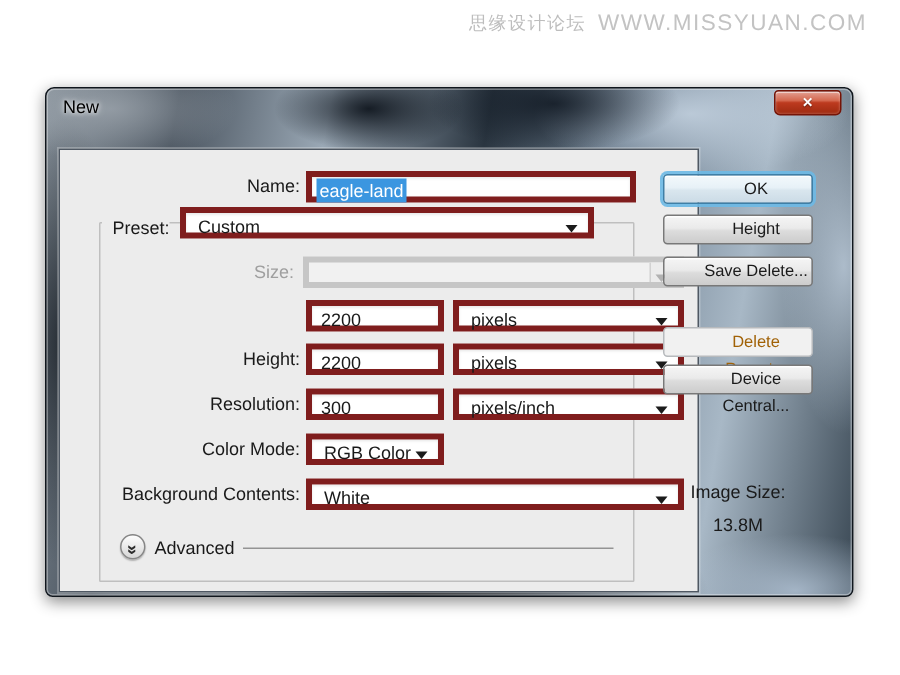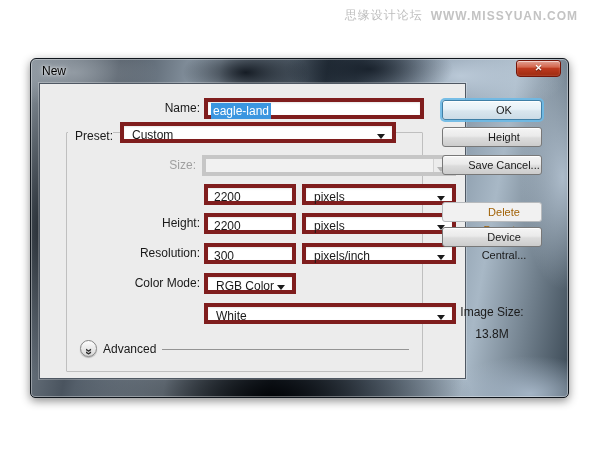--- a/index.html
+++ b/index.html
@@ -11,21 +11,21 @@
     overflow: hidden;
   }
 
   
   .watermark {
     position: absolute; top: 7px; right: 22px;
     display: flex; align-items: center; gap: 8px;
     color: #bdbdbd;
   }
   .watermark .cn { font-size: 12px; letter-spacing: 1px; }
-  .watermark .url { font-size: 12px; font-weight: bold; letter-spacing: 1px; color: #c3c3c3; text-align: center; }
+  .watermark .url { font-size: 15px; font-weight: normal; letter-spacing: 1px; color: #c3c3c3; text-align: center; }
 
   
   .dialog {
     position: absolute; left: 30px; top: 58px; width: 539px; height: 340px;
     border: 1px solid #10161d;
     border-radius: 6px 6px 5px 5px;
     box-shadow: 0 3px 10px rgba(0,0,0,.45), inset 0 0 0 1px rgba(255,255,255,.35);
     background:
       radial-gradient(90px 40px at 40% 4%, rgba(10,16,24,.9), transparent 70%),
       radial-gradient(120px 45px at 63% 3%, rgba(16,24,34,.85), transparent 70%),
@@ -47,21 +47,21 @@
     border: 1px solid #751407; border-radius: 3px 3px 4px 4px;
     background: linear-gradient(#e2a093 0%, #d4684f 40%, #bd3a1f 50%, #9d2a10 100%);
     box-shadow: inset 0 1px 0 rgba(255,255,255,.5), inset 0 0 2px rgba(255,230,220,.4);
     color: #fff; font-size: 9px; font-weight: bold;
     text-align: center; line-height: 15px; cursor: default;
     text-shadow: 0 1px 1px rgba(0,0,0,.5);
   }
 
   
   .content {
-    position: absolute; left: 8px; top: 24px; width: 427px; height: 296px;
+    position: absolute; left: 8px; top: 40px; width: 427px; height: 296px;
     background: #ececec;
     border: 1px solid #4f5863;
     box-shadow: 0 0 0 1px rgba(255,255,255,.25);
   }
 
   .group-box {
     position: absolute; left: 26px; top: 48px; width: 357px; height: 240px;
     border: 1px solid #bfbfbf; border-radius: 1px; z-index: 1;
   }
 
@@ -197,34 +197,35 @@
       <span>pixels/inch</span>
       <span class="tri"></span>
     </div>
 
     <div class="label" style="left:0; width:160px; top:192px;">Color Mode:</div>
     <div class="combo" style="left:164px; top:189px; width:92px; padding-right:16px;">
       <span>RGB Color</span>
       <span class="tri"></span>
     </div>
 
+    <div class="label" style="left:0; width:160px; top:222px;">Background Contents:</div>
     <div class="combo" style="left:164px; top:219px; width:252px;">
       <span>White</span>
       <span class="tri"></span>
     </div>
 
     <div class="adv-btn">
       <span class="chev">»</span>
     </div>
     <div class="adv-label">Advanced</div>
     <div class="adv-line"></div>
 
     <div class="btn default" style="top:16px;">OK</div>
     <div class="btn" style="top:43px;">Height</div>
-    <div class="btn" style="top:71px;">Save Cancel...</div>
+    <div class="btn" style="top:71px;">Save Delete...</div>
     <div class="btn disabled" style="top:99px;">Delete Preset...</div>
     <div class="btn" style="top:143px;">Device Central...</div>
 
     <div class="imgsize-label">Image Size:</div>
     <div class="imgsize-value">13.8M</div>
 
   </div>
 </div>
 
 </body></html>

